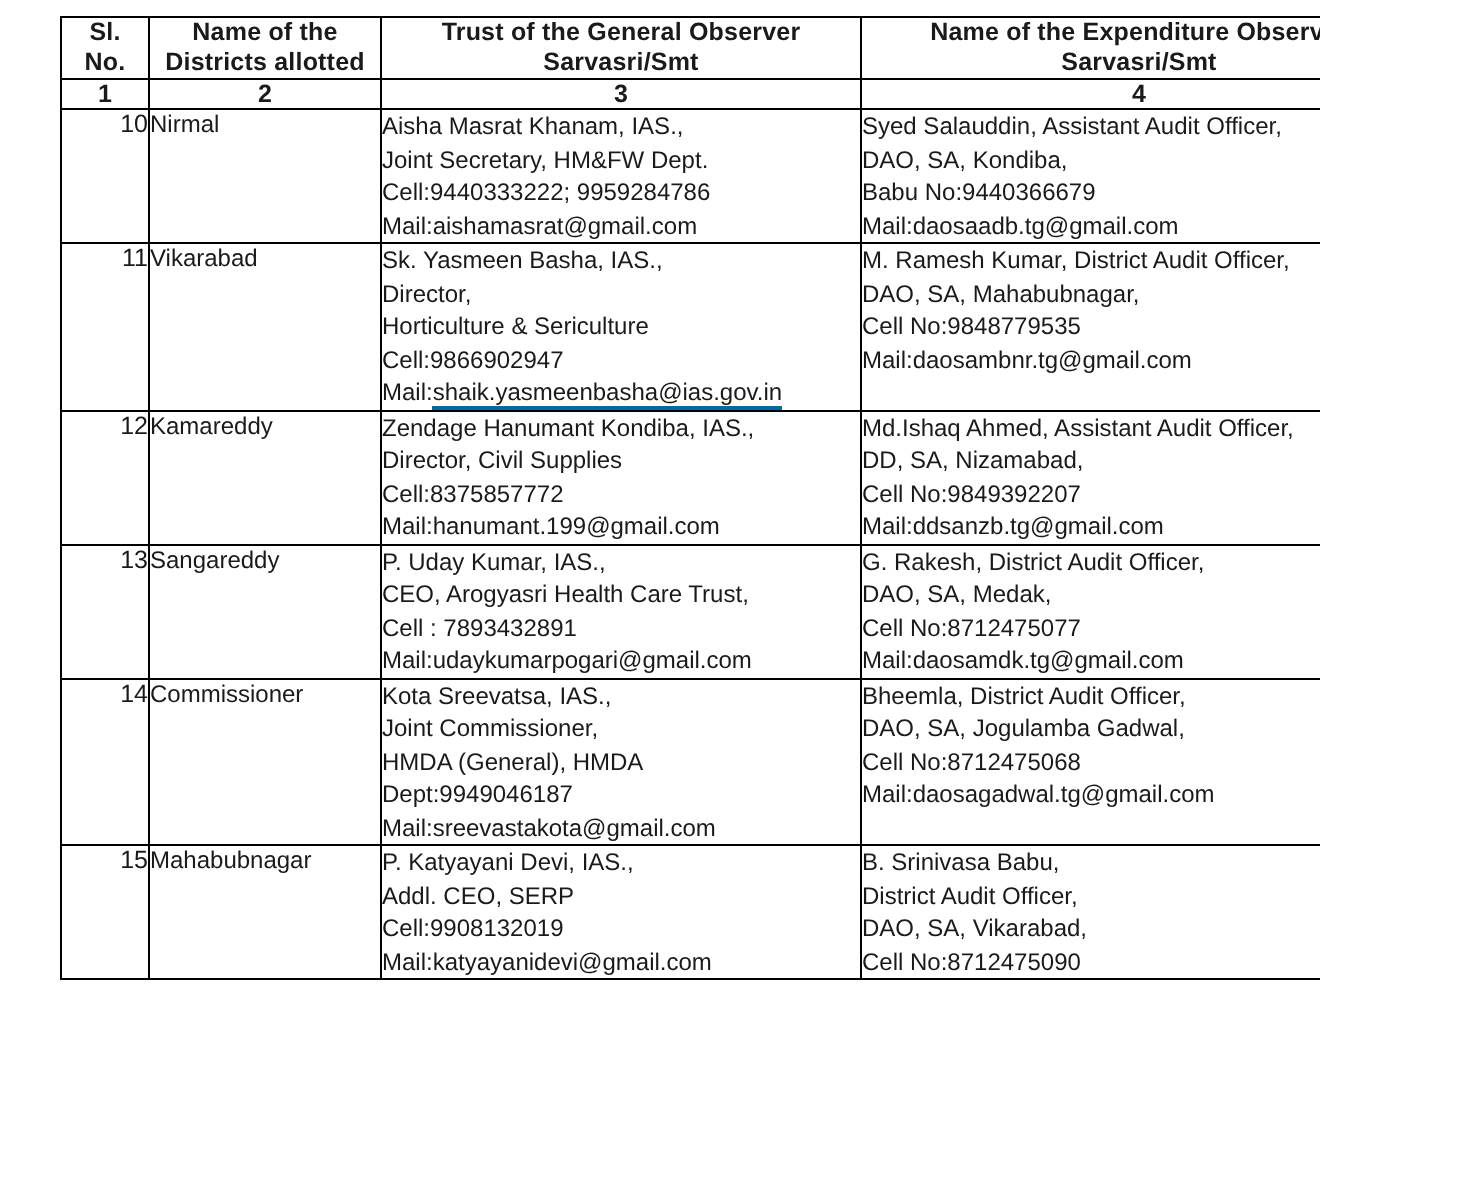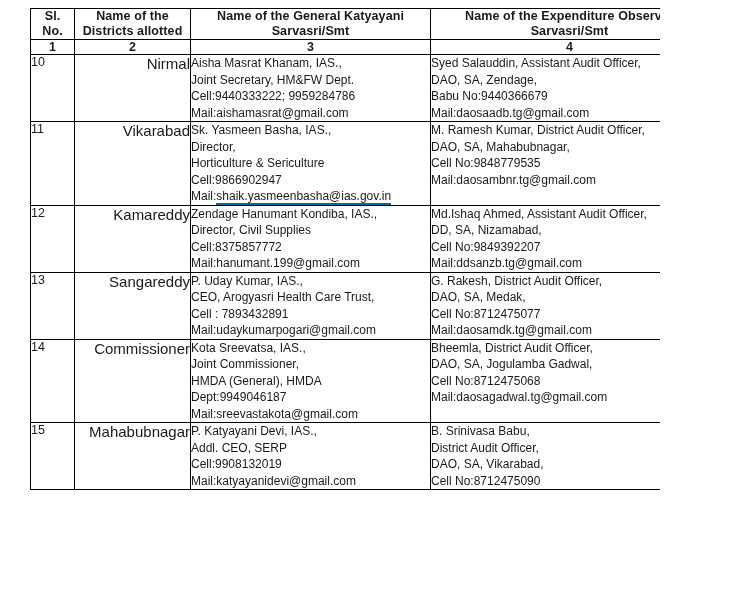--- a/index.html
+++ b/index.html
@@ -47,27 +47,27 @@
   th.head .l2 { display: block; }
 
   td.numrow {
     text-align: center;
     font-weight: bold;
     font-size: 12.5px;
     padding: 2px 0 3px 0;
   }
 
   td.sl {
-    text-align: left;
+    text-align: right;
     font-size: 12.5px;
     padding-top: 28px;
   }
   td.dist {
-    text-align: right;
-    font-size: 15px;
+    text-align: left;
+    font-size: 12px;
     padding-top: 28px;
   }
   td.detail {
     font-size: 12px;
     line-height: 16.5px;
     padding: 6px 5px 5px 7px;
     word-wrap: break-word;
     margin-left: 24px;
   }
   td.detail div { white-space: nowrap; overflow: hidden; }
@@ -97,21 +97,21 @@
       <tr>
         <th class="head">
           <span>Sl.</span>
           <span class="l2">No.</span>
         </th>
         <th class="head">
           <span>Name of the</span>
           <span class="l2">Districts allotted</span>
         </th>
         <th class="head">
-          <span>Name of the General   Katyayani</span>
+          <span>Trust of the General   Observer</span>
           <span class="l2">Sarvasri/Smt</span>
         </th>
         <th class="head">
           <span>Name of the  Expenditure Observer</span>
           <span class="l2">Sarvasri/Smt</span>
         </th>
       </tr>
       <tr>
         <td class="numrow">1</td>
         <td class="numrow">2</td>
@@ -124,21 +124,21 @@
             <td class="sl">10</td>
             <td class="dist">Nirmal</td>
             <td class="detail">
               <div>Aisha Masrat Khanam, IAS.,</div>
               <div>Joint Secretary, HM&amp;FW Dept.</div>
               <div>Cell:9440333222; 9959284786</div>
               <div>Mail:aishamasrat@gmail.com</div>
             </td>
             <td class="detail">
               <div>Syed Salauddin, Assistant Audit Officer,</div>
-              <div>DAO, SA, Zendage,</div>
+              <div>DAO, SA, Kondiba,</div>
               <div>Babu No:9440366679</div>
               <div>Mail:daosaadb.tg@gmail.com</div>
             </td>
           </tr>
           <tr>
             <td class="sl">11</td>
             <td class="dist">Vikarabad</td>
             <td class="detail">
               <div>Sk. Yasmeen Basha, IAS.,</div>
               <div>Director,</div>

